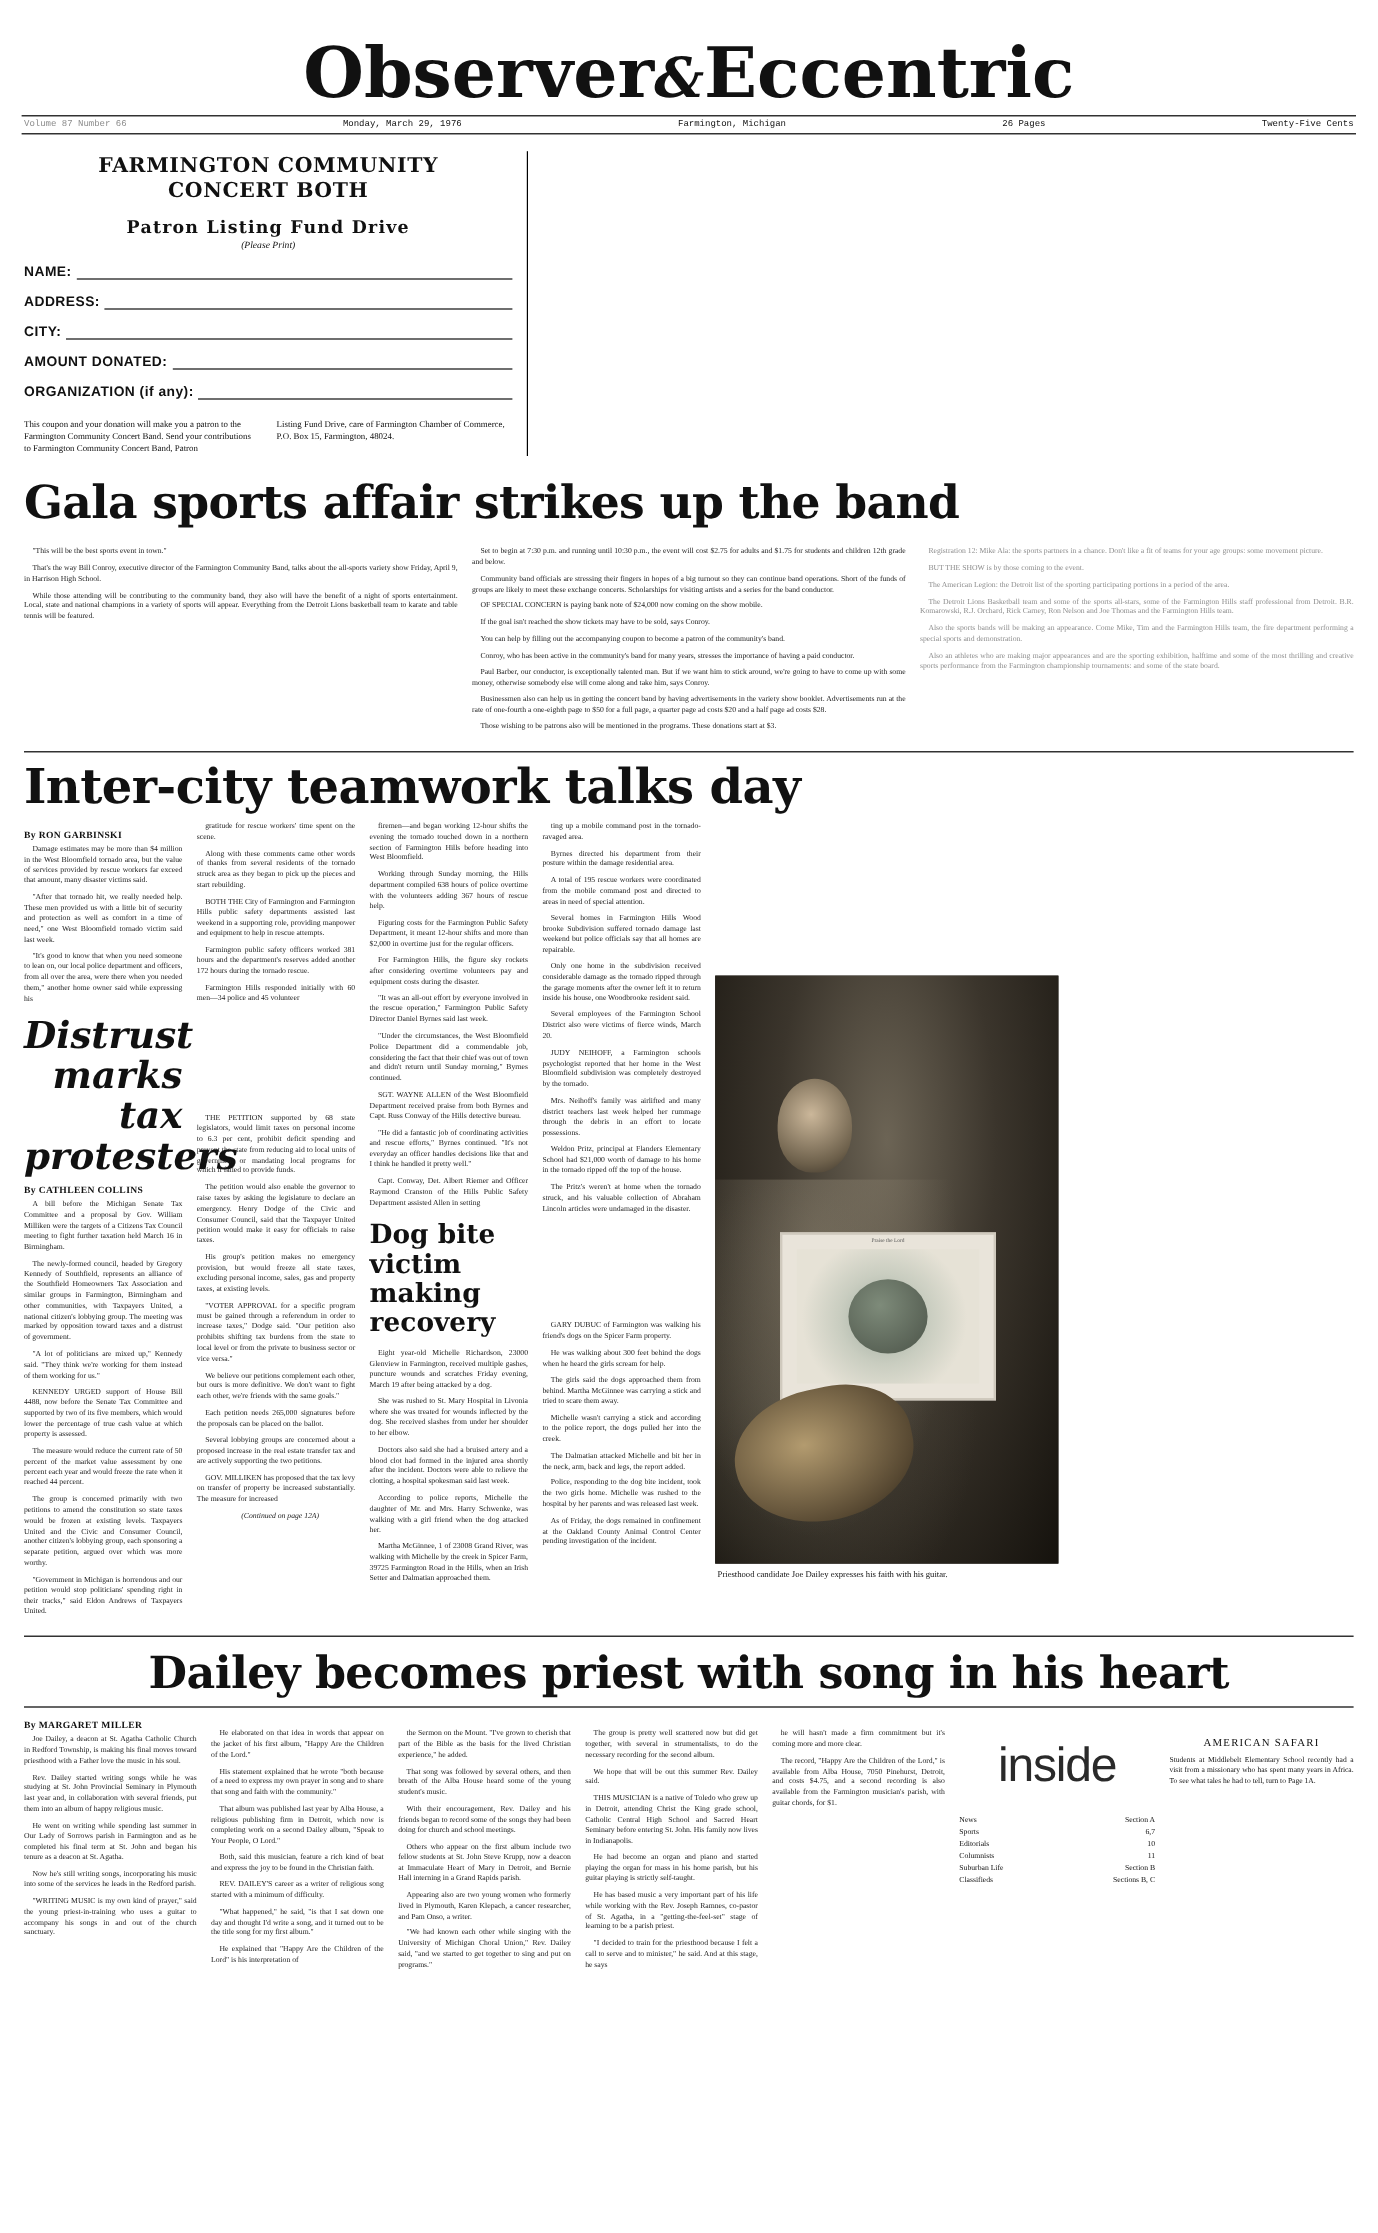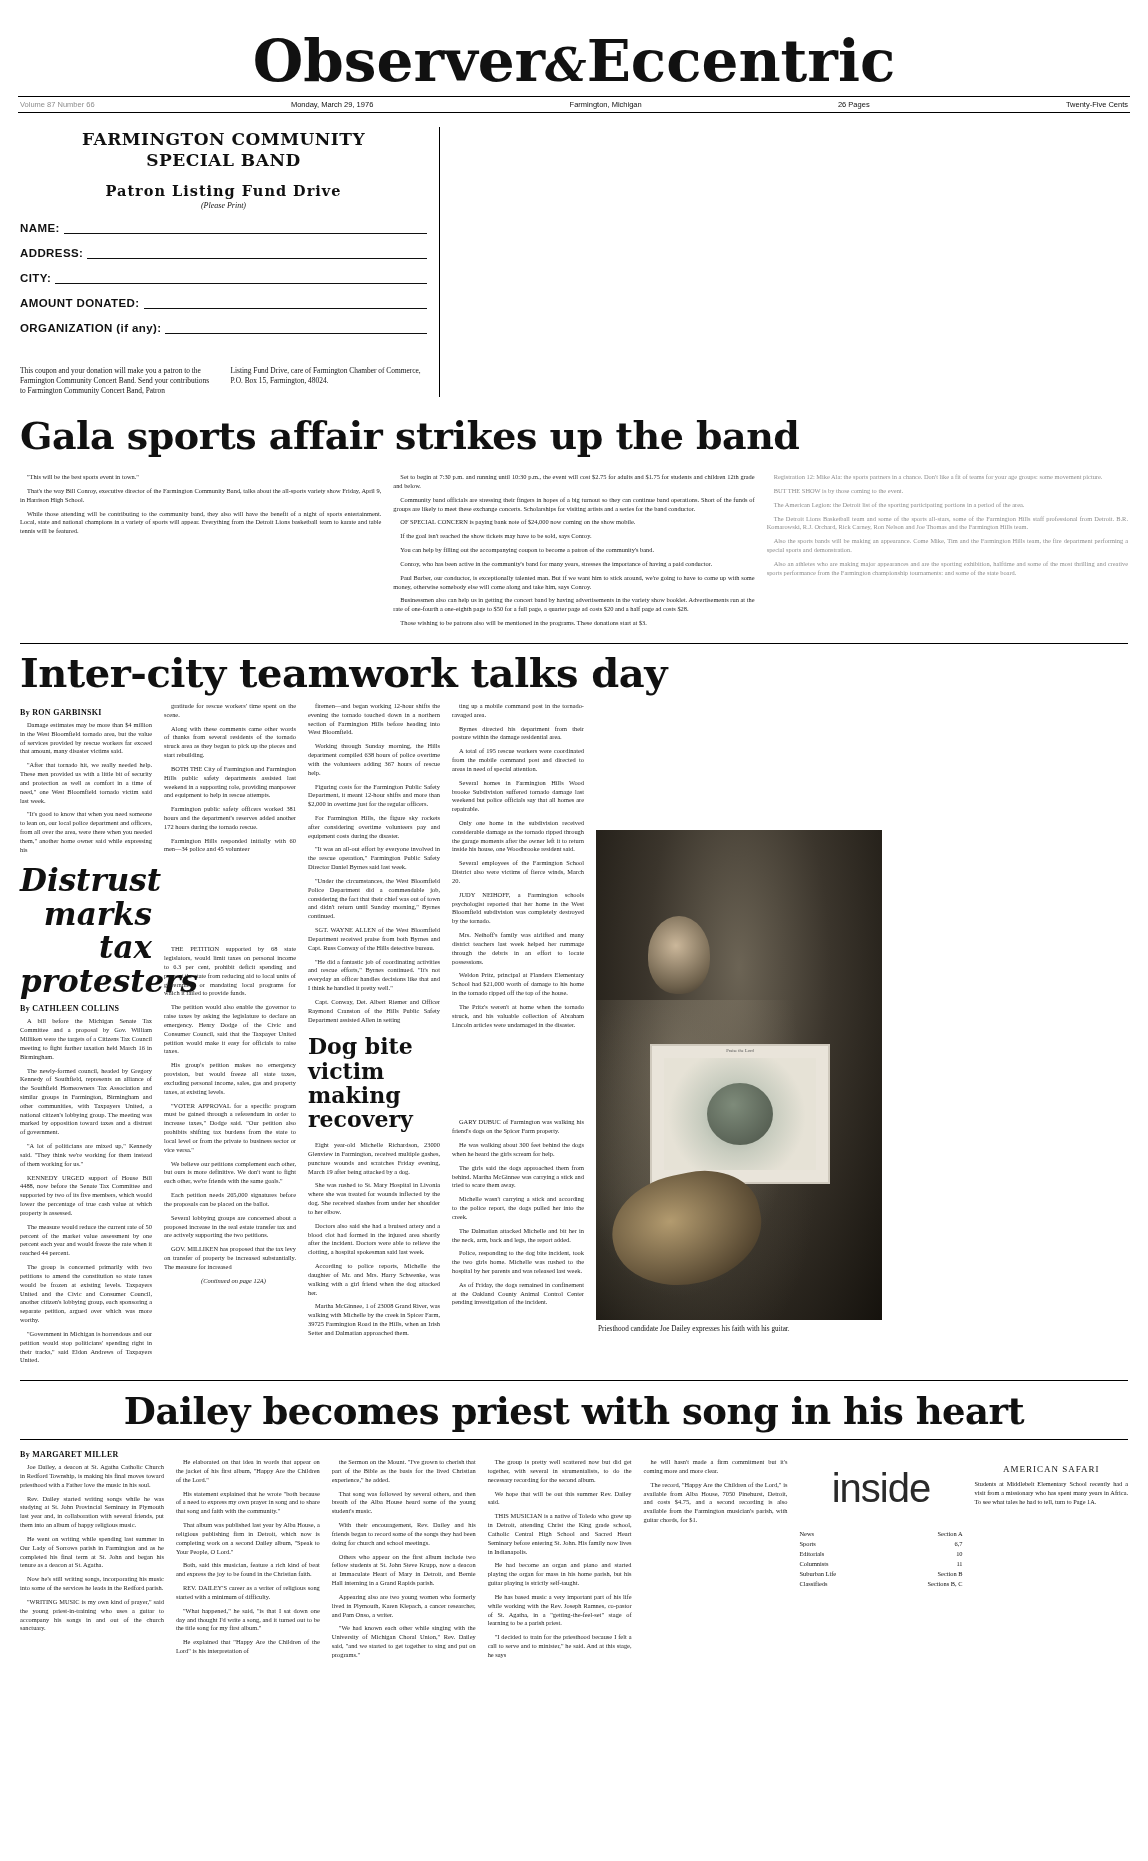--- a/index.html
+++ b/index.html
@@ -57,21 +57,21 @@
   }
   .masthead-rule {
     border-top: 1px solid #000;
     margin: 6px 18px 0 18px;
   }
   .masthead-info {
     display: flex;
     justify-content: space-between;
     font-size: 7.5px;
     padding: 3px 20px 0 20px;
-    font-family: Liberation Sans, sans-serif;
+    font-family: Liberation Mono, monospace;
   }
   .masthead-info span { white-space: nowrap; }
   .masthead-rule2 {
     border-top: 1px solid #000;
     margin: 3px 18px 0 18px;
   }
   .byline {
     font-size: 8px;
     font-weight: bold;
     font-family: "Liberation Serif", serif;
@@ -141,21 +141,21 @@
     height: 11px;
   }
   .coupon-foot {
     display: flex;
     gap: 14px;
     margin-top: 16px;
     font-size: 7.4px;
     line-height: 1.4;
     font-family: "Liberation Serif", serif;
   }
-  .coupon-foot div { flex: 1; margin-top: 16px; }
+  .coupon-foot div { flex: 1; }
 
   .top-right {
     flex: 1;
   }
   .gala-head {
     font-family: "DejaVu Serif", serif;
     font-weight: bold;
     font-size: 38px;
     line-height: 1.12;
     letter-spacing: -0.5px;
@@ -363,21 +363,21 @@
     <span>26 Pages</span>
     <span>Twenty-Five Cents</span>
   </div>
   <div class="masthead-rule2"></div>
 
   <div class="top-wrap">
 
     <div class="coupon">
       <h2>
         <span>FARMINGTON  COMMUNITY</span><br>
-        <span>SPECIAL BAND</span>
+        <span>CONCERT BOTH</span>
       </h2>
       <h3>Patron  Listing  Fund  Drive</h3>
       <div class="please">(Please Print)</div>
 
       <div class="field">
         <span class="lbl">NAME:</span>
         <span class="rule"></span>
       </div>
       <div class="field">
         <span class="lbl">ADDRESS:</span>

